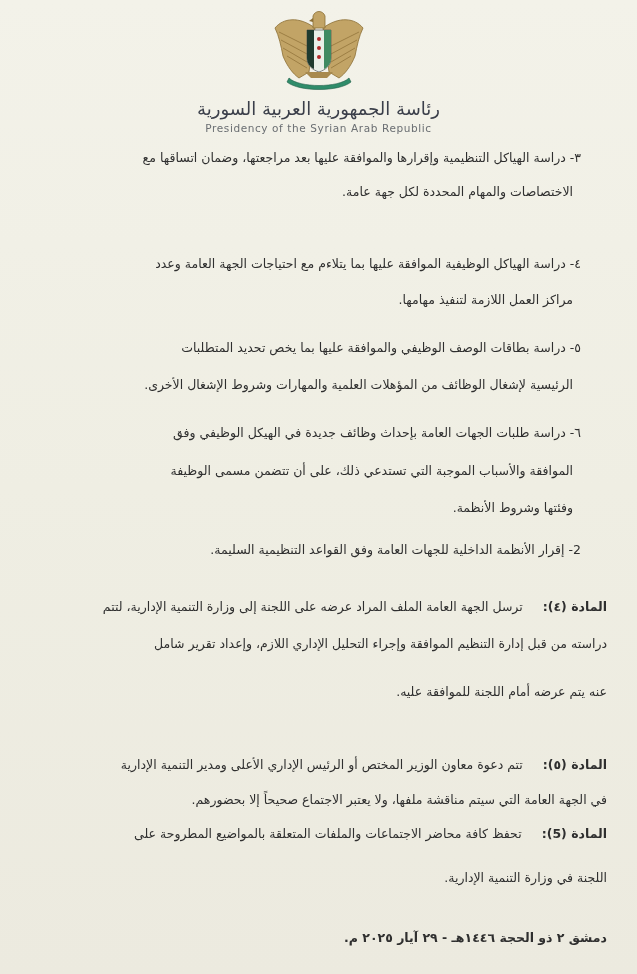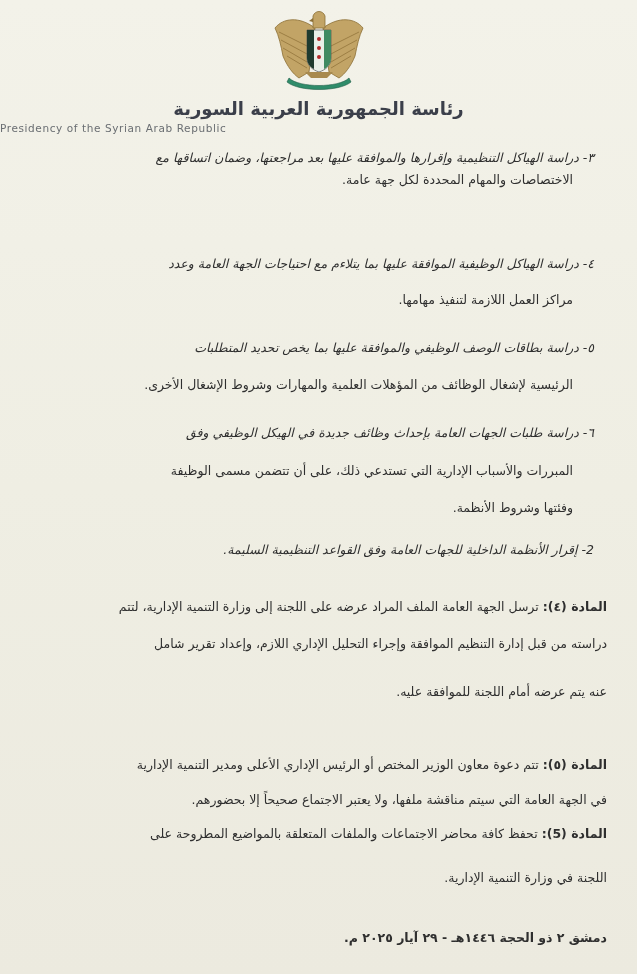--- a/index.html
+++ b/index.html
@@ -34,30 +34,31 @@
       height: 86px;
     }
     .title-ar {
       position: absolute;
       top: 98px;
       left: 0;
       width: 637px;
       text-align: center;
       direction: rtl;
       font-family: "DejaVu Sans", sans-serif;
-      font-weight: bold;
+      font-weight: normal;
       font-size: 18px;
       color: #3b3f4a;
       letter-spacing: 0;
     }
     .title-en {
       position: absolute;
       top: 122px;
       left: 0;
       width: 637px;
+      text-align: center;
       font-family: "DejaVu Sans", sans-serif;
       font-size: 10.5px;
       color: #6a6e72;
       letter-spacing: 0.6px;
     }
     .content {
       position: absolute;
       left: 70px;
       right: 40px;
       direction: rtl;
@@ -65,25 +66,26 @@
       font-family: "DejaVu Sans", sans-serif;
       font-size: 12.5px;
       color: #2f2f2f;
     }
     .line {
       position: absolute;
       right: 0;
       white-space: nowrap;
       direction: rtl;
     }
-    .item-line-1 { right: 3px; font-style: italic; }
+    .item-line-1 { right: 16px; }
     .item-line-cont { right: 24px; }
     .article-line { right: -10px; }
     .article-label {
       font-weight: bold;
+      margin-left: 16px;
     }
     .date-line {
       font-weight: bold;
       right: -10px;
       text-align: right;
     }
   </style>
 </head>
 <body>
 
@@ -112,30 +114,30 @@
 
       <path d="M20 72 C30 82, 70 82, 80 72 L82 76 C70 86, 30 86, 18 76 Z" fill="#2f8c6a" stroke="#1f5d46" stroke-width="0.6"></path>
     </svg>
   </div>
   <div class="title-ar">رئاسة الجمهورية العربية السورية</div>
   <div class="title-en">Presidency of the Syrian Arab Republic</div>
 
   <div class="content">
 
     <div class="line item-line-1" style="top:150px">٣-  دراسة الهياكل التنظيمية وإقرارها والموافقة عليها بعد مراجعتها، وضمان اتساقها مع</div>
-    <div class="line item-line-cont" style="top:172px">الاختصاصات والمهام المحددة لكل جهة عامة.</div>
+    <div class="line item-line-cont" style="top:184px">الاختصاصات والمهام المحددة لكل جهة عامة.</div>
 
     <div class="line item-line-1" style="top:256px">٤-  دراسة الهياكل الوظيفية الموافقة عليها بما يتلاءم مع احتياجات الجهة العامة وعدد</div>
     <div class="line item-line-cont" style="top:292px">مراكز العمل اللازمة لتنفيذ مهامها.</div>
 
     <div class="line item-line-1" style="top:340px">٥-  دراسة بطاقات الوصف الوظيفي والموافقة عليها بما يخص تحديد المتطلبات</div>
     <div class="line item-line-cont" style="top:377px">الرئيسية لإشغال الوظائف من المؤهلات العلمية والمهارات وشروط الإشغال الأخرى.</div>
 
     <div class="line item-line-1" style="top:425px">٦-  دراسة طلبات الجهات العامة بإحداث وظائف جديدة في الهيكل الوظيفي وفق</div>
-    <div class="line item-line-cont" style="top:463px">المبررات والأسباب الإدارية التي تستدعي ذلك، على أن تتضمن مسمى الوظيفة</div>
+    <div class="line item-line-cont" style="top:463px">الموافقة والأسباب الموجبة التي تستدعي ذلك، على أن تتضمن مسمى الوظيفة</div>
     <div class="line item-line-cont" style="top:500px">وفئتها وشروط الأنظمة.</div>
 
     <div class="line item-line-1" style="top:542px">2-  إقرار الأنظمة الداخلية للجهات العامة وفق القواعد التنظيمية السليمة.</div>
 
     <div class="line article-line" style="top:599px">
       <span class="article-label">المادة (٤):</span><span> ترسل الجهة العامة الملف المراد عرضه على اللجنة إلى وزارة التنمية الإدارية، لتتم</span>
     </div>
     <div class="line article-line" style="top:636px">دراسته من قبل إدارة التنظيم الموافقة وإجراء التحليل الإداري اللازم، وإعداد تقرير شامل</div>
     <div class="line article-line" style="top:684px">عنه يتم عرضه أمام اللجنة للموافقة عليه.</div>
 

